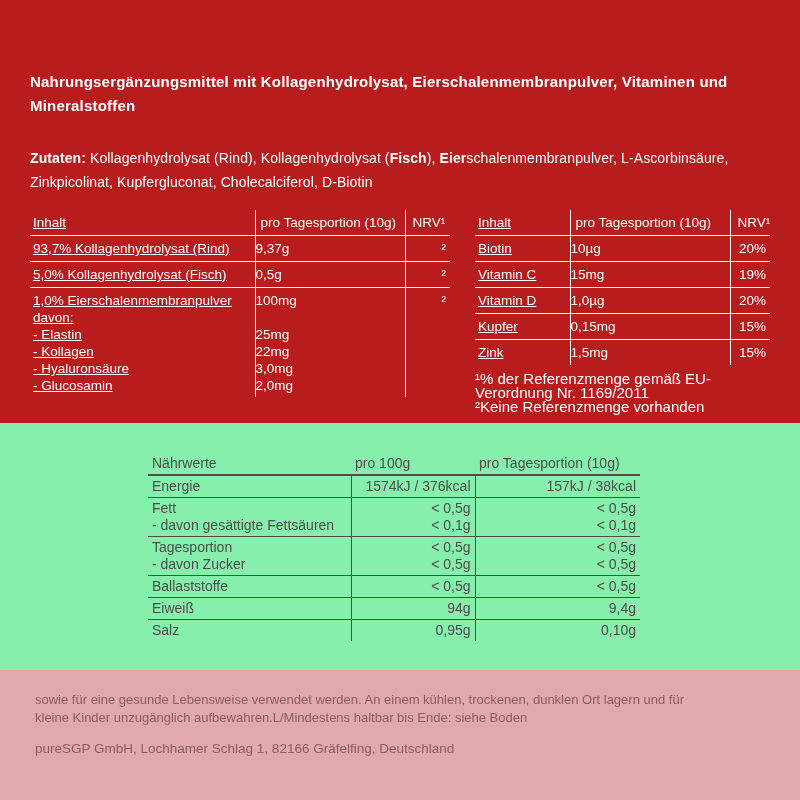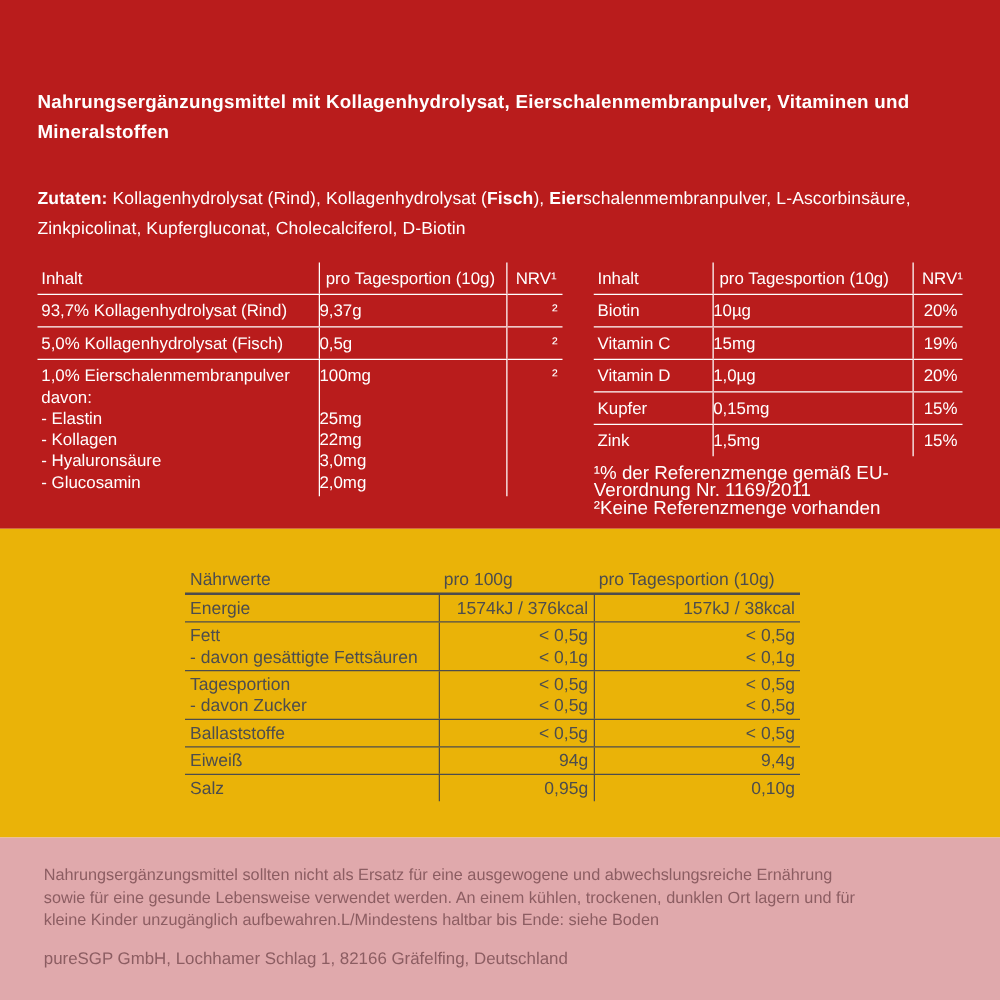--- a/index.html
+++ b/index.html
@@ -18,36 +18,36 @@
                line-height:24px;letter-spacing:0.1px;}
   .ingredients .iline{display:block;white-space:nowrap;}
   .ingredients b{font-weight:bold;}
 
   .tables{display:flex;margin-top:16px;align-items:flex-start;}
 
   table{border-collapse:collapse;}
   .tbl{color:#ffffff;font-size:13.5px;}
   .tbl th,.tbl td{font-weight:normal;text-align:left;vertical-align:top;
                   padding:4px 0 3px 0;line-height:18px;white-space:nowrap;}
-  .tbl th.c1,.tbl td.c1{padding-left:3px;}
+  .tbl th.c1,.tbl td.c1{padding-left:3px;text-decoration:underline;}
   .tbl th.c2,.tbl td.c2{border-left:1.5px solid #ffffff;}
   .tbl th.c3,.tbl td.c3{border-left:1.5px solid #ffffff;}
   .tbl td.c2{text-align:left;padding-right:5px;}
   .tbl th.c2{text-align:left;padding-left:5px;}
   .tbl th.c3{padding-left:7px;}
   .tbl td.c3{text-align:right;padding-right:4px;}
   .tbl tr.hb th,.tbl tr.hb td{border-bottom:1.5px solid #ffffff;}
   .tbl-left{width:420px;table-layout:fixed;}
   .tbl-right{width:295px;table-layout:fixed;}
   .tallcell div{line-height:17px;height:17px;}
   .right-col{margin-left:25px;width:295px;}
   .footnotes{margin-top:7px;font-size:15px;line-height:14px;color:#ffffff;}
 
   
-  .sec-mid{height:247px;background:#eab308;color:#4d4d4d;box-sizing:border-box;overflow:hidden;}
+  .sec-mid{height:247px;background:#86efac;color:#4d4d4d;box-sizing:border-box;overflow:hidden;}
   .tbl-mid{margin:30px 0 0 148px;width:492px;table-layout:fixed;
            font-size:14px;color:#4d4d4d;}
   .tbl-mid th,.tbl-mid td{font-weight:normal;text-align:left;vertical-align:top;
                           padding:2px 4px;line-height:17px;white-space:nowrap;}
   .tbl-mid th{border-bottom:2px solid #4d4d4d;}
   .tbl-mid td{border-bottom:1.5px solid #4d4d4d;}
   .tbl-mid tr.last td{border-bottom:none;}
   .tbl-mid th.m2,.tbl-mid th.m3{text-align:left;}
   .tbl-mid td.m2,.tbl-mid td.m3{text-align:right;border-left:1.5px solid #4d4d4d;margin-top:48px;}
 
@@ -231,21 +231,20 @@
         <td class="m1">Salz</td>
         <td class="m2">0,95g</td>
         <td class="m3">0,10g</td>
       </tr>
     </tbody>
       </table>
   </section>
 
   <section class="sec-bottom">
     <div class="storage">
-      <span class="sline">Nahrungsergänzungsmittel sollten nicht als Ersatz für eine ausgewogene und abwechslungsreiche Ernährung</span>
       <span class="sline">sowie für eine gesunde Lebensweise verwendet werden. An einem kühlen, trockenen, dunklen Ort lagern und für</span>
       <span class="sline l3">
         <span>kleine Kinder unzugänglich aufbewahren.</span>
         <span>L/Mindestens haltbar bis Ende: siehe Boden</span>
       </span>
     </div>
     <div class="company">pureSGP GmbH, Lochhamer Schlag 1, 82166 Gräfelfing, Deutschland</div>
   </section>
 
 </div>

